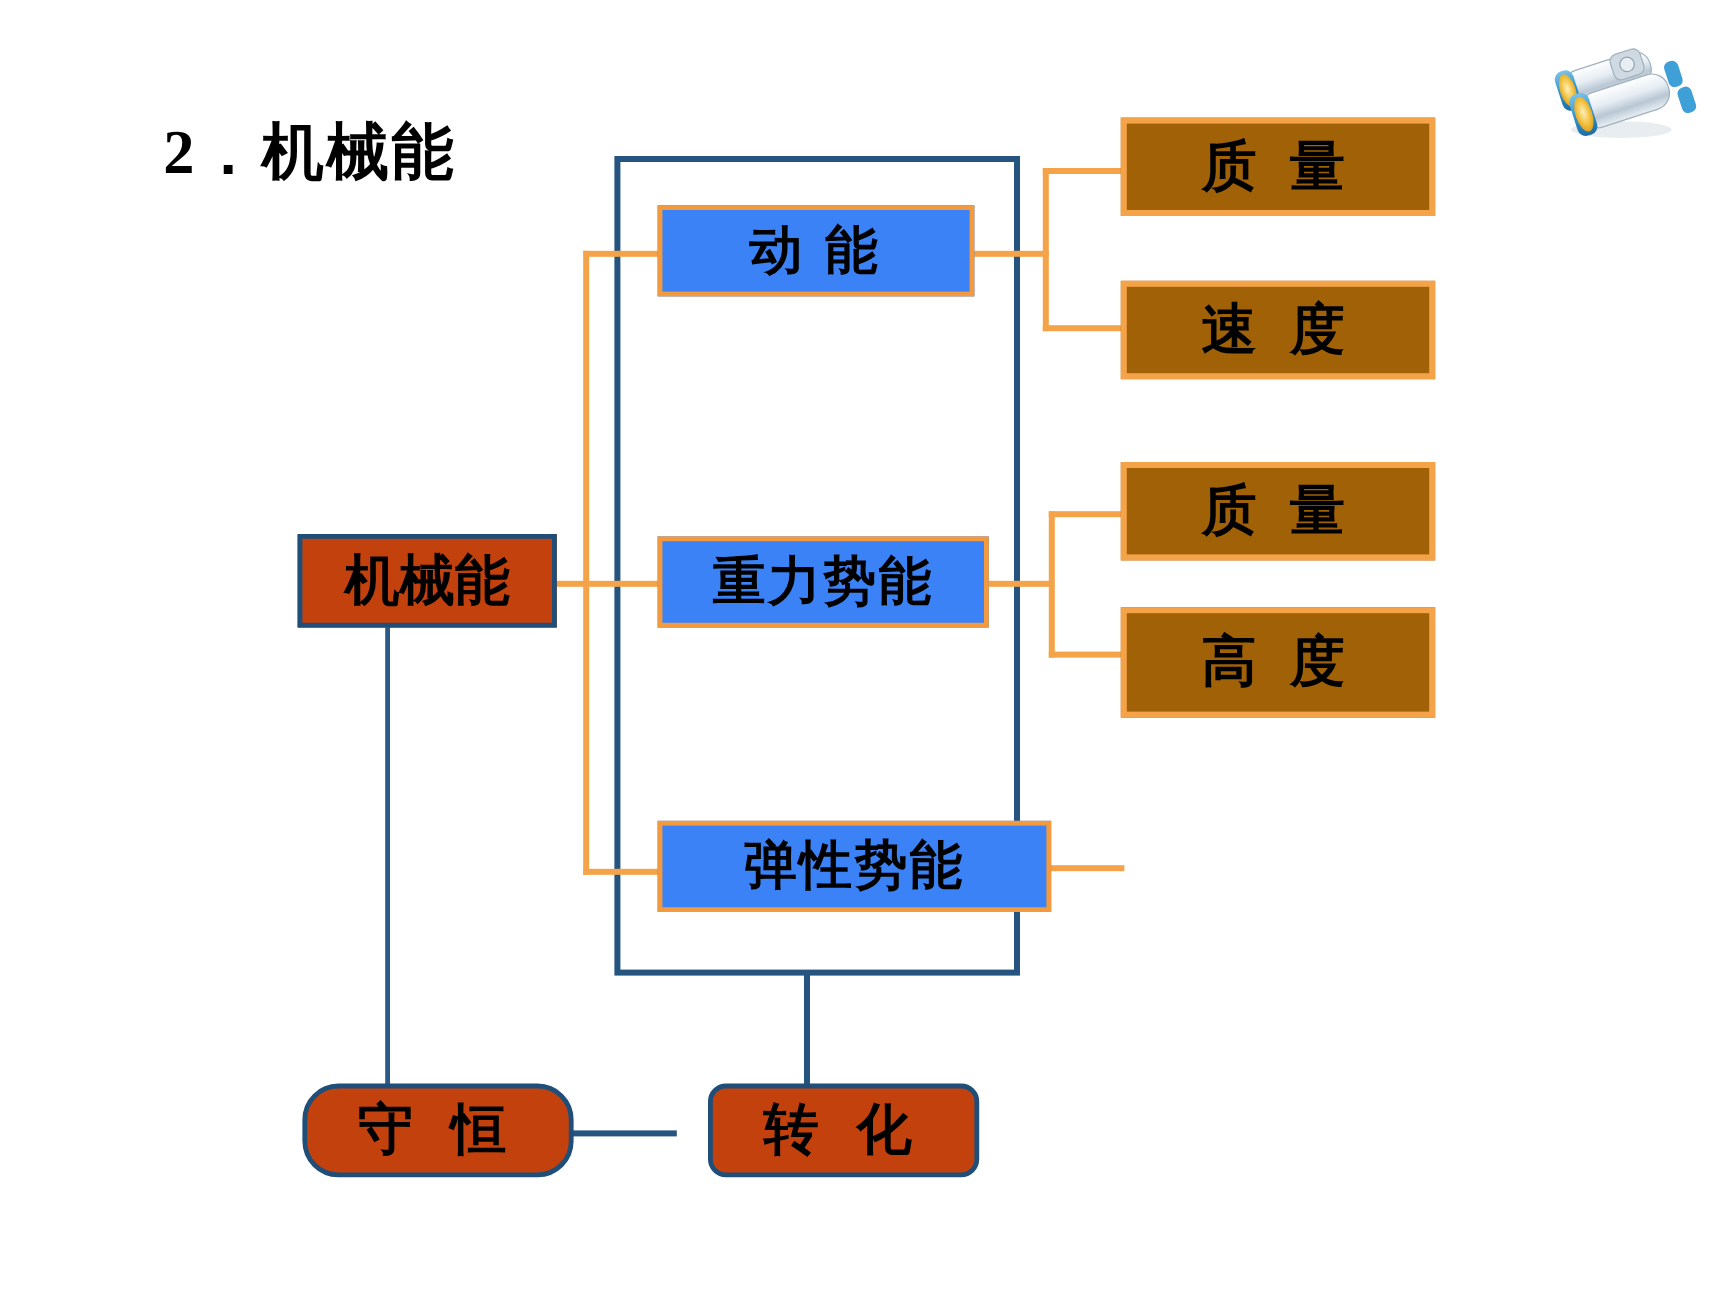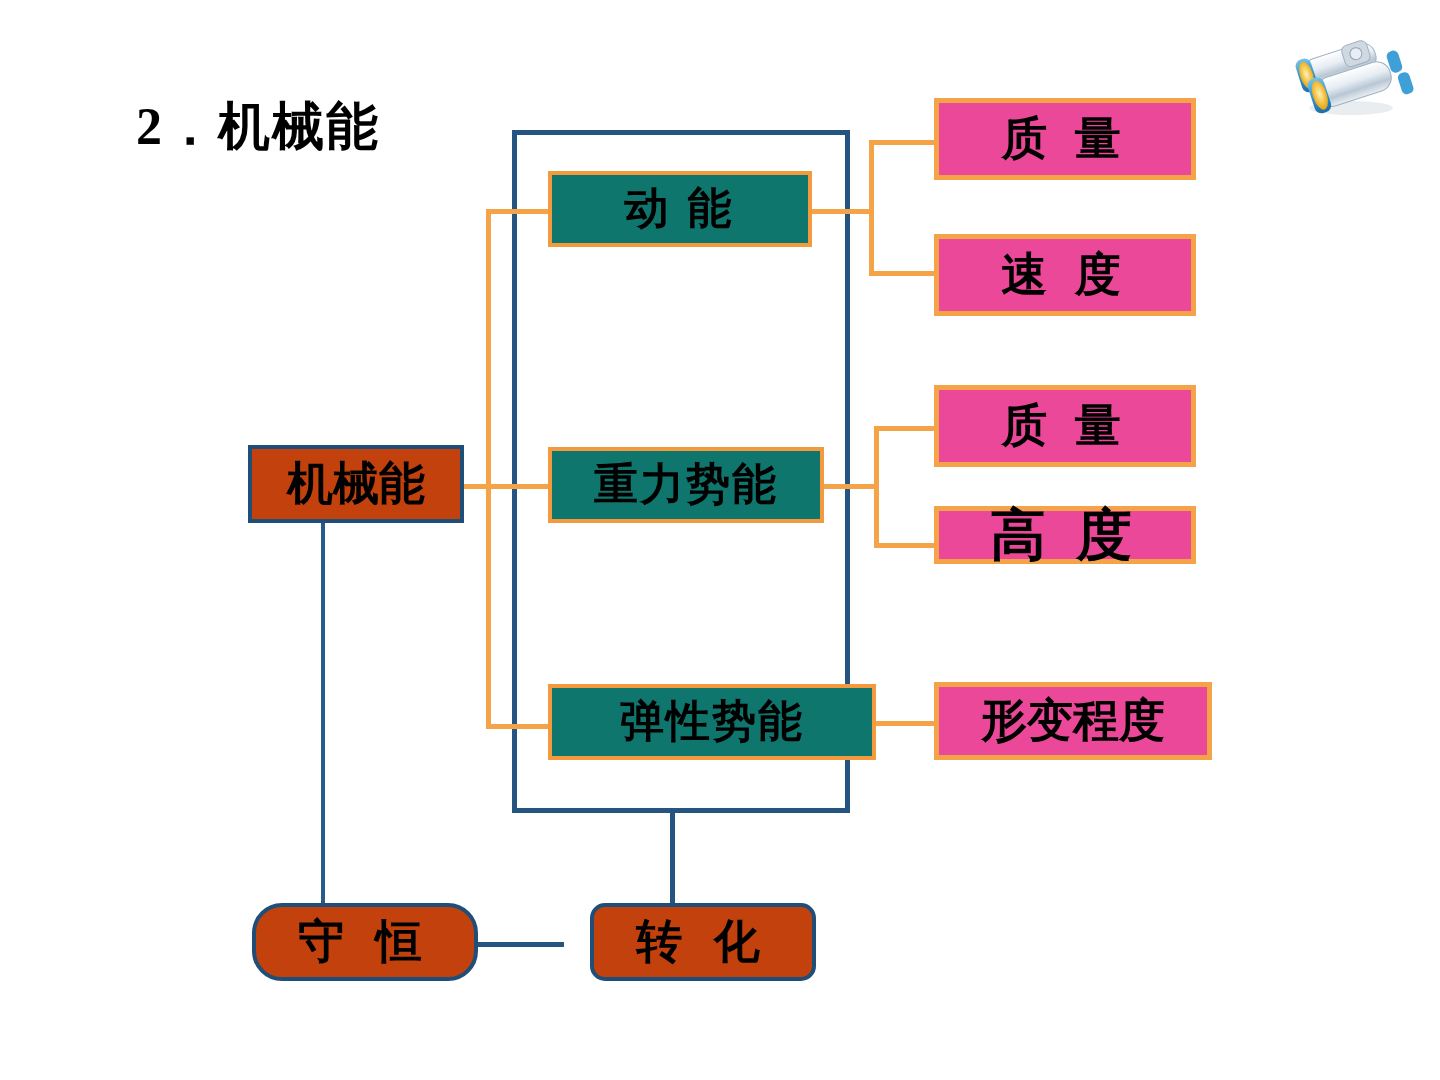--- a/index.html
+++ b/index.html
@@ -47,26 +47,26 @@
   }
 
   
   .node.blue {
     background: #c2410c;
     border: 4px solid #1f4e79;
     margin-left: 30px;
   }
   
   .node.orange-fill {
-    background: #0f766e;
+    background: #3b82f6;
     border: 4px solid #f3993e;
   }
   
   .node.orange-outline {
-    background: #ec4899;
+    background: #a16207;
     border: 5px solid #f5a349;
   }
 
   
   #group-box {
     position: absolute;
     box-sizing: border-box;
     border: 5px solid #24547f;
     background: transparent;
   }
@@ -183,21 +183,20 @@
   <div class="node orange-fill" style="left:548px; top:447px; width:276px; height:76px; font-size:44px; letter-spacing:2px;">重力势能</div>
 
   <div class="node orange-fill" style="left:548px; top:684px; width:328px; height:76px; font-size:44px; letter-spacing:2px;">弹性势能</div>
 
   <div class="node orange-outline" style="left:934px; top:98px; width:262px; height:82px; font-size:46px; letter-spacing:8px;">质  量</div>
 
   <div class="node orange-outline" style="left:934px; top:234px; width:262px; height:82px; font-size:46px; letter-spacing:8px;">速  度</div>
 
   <div class="node orange-outline" style="left:934px; top:385px; width:262px; height:82px; font-size:46px; letter-spacing:8px;">质  量</div>
 
-  <div class="node orange-outline" style="left:934px; top:506px; width:262px; height:58px; font-size:56px; letter-spacing:8px;">高  度</div>
-
-  <div class="node orange-outline" style="left:934px; top:682px; width:278px; height:78px; font-size:46px; letter-spacing:0px;">形变程度</div>
+  <div class="node orange-outline" style="left:934px; top:506px; width:262px; height:92px; font-size:46px; letter-spacing:8px;">高  度</div>
+
 
   <div class="node blue" style="left:222px; top:903px; width:226px; height:78px; font-size:46px; letter-spacing:10px;border-radius:30px;">守  恒</div>
 
   <div class="node blue" style="left:560px; top:903px; width:226px; height:78px; font-size:46px; letter-spacing:10px;border-radius:15px;">转  化</div>
 
 </div>
 
 </body></html>

